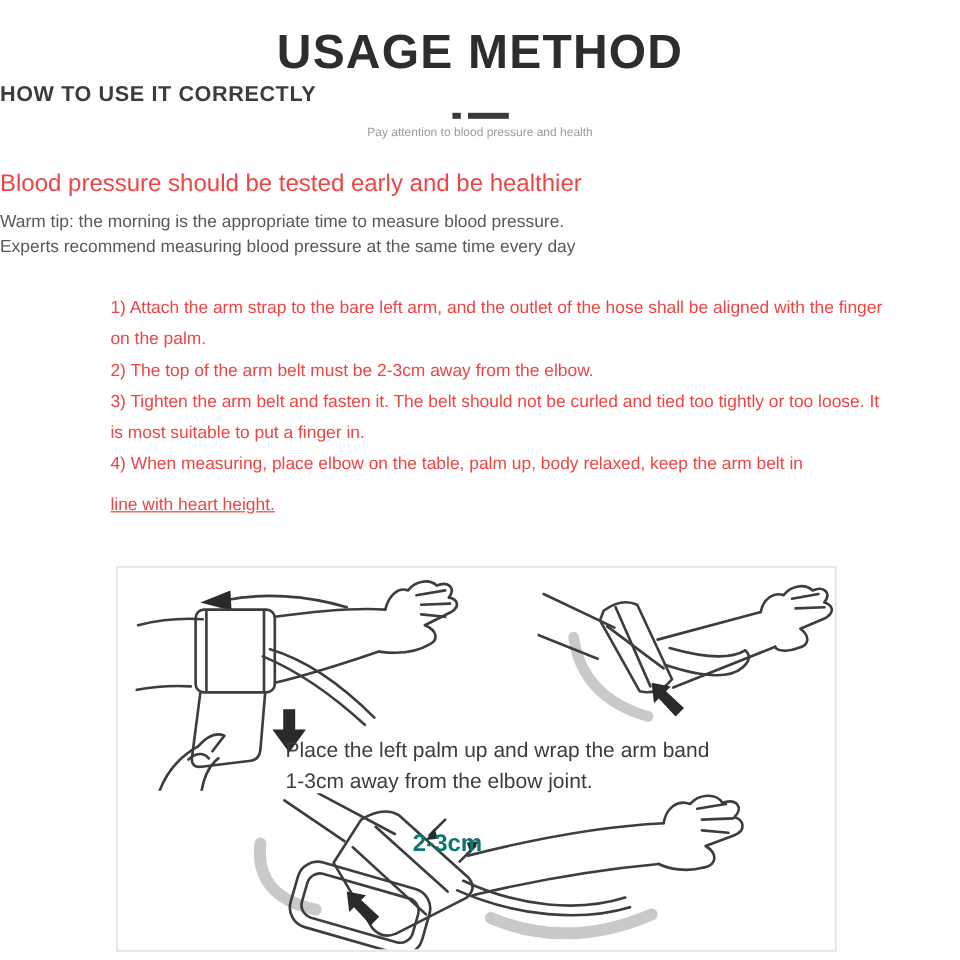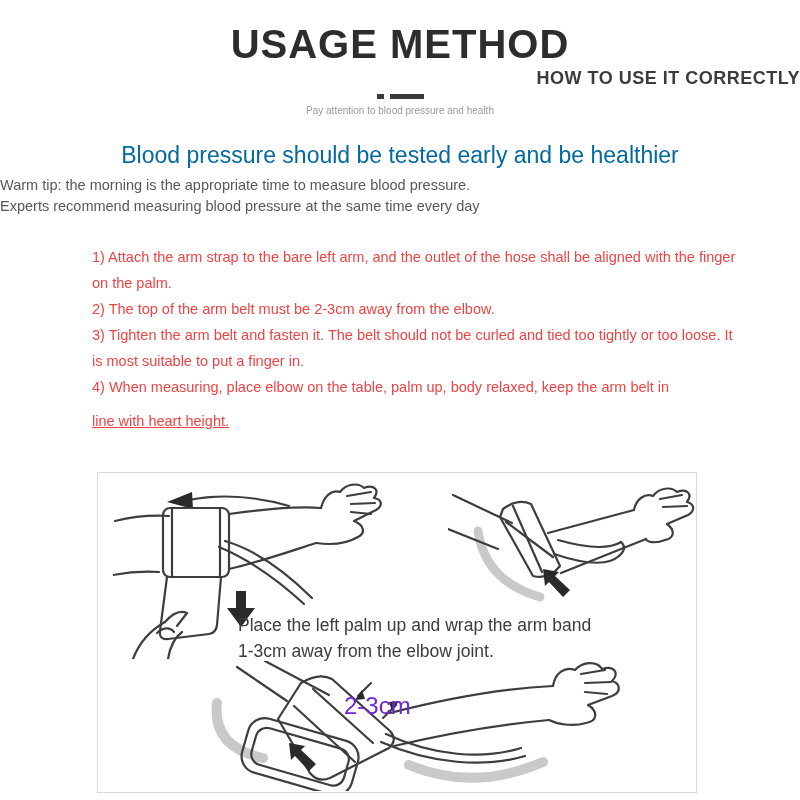--- a/index.html
+++ b/index.html
@@ -1,48 +1,48 @@
 <!DOCTYPE html>
 <html><head>
 <meta charset="utf-8">
 <style>
   html,body{margin:0;padding:0;background:#ffffff;}
   .page{position:relative;width:800px;height:800px;background:#ffffff;overflow:hidden;
         font-family:"Liberation Sans",sans-serif;color:#4a4a4a;}
 
   .title{position:absolute;top:22px;left:0;width:100%;margin:0;text-align:center;
          font-size:40px;font-weight:bold;letter-spacing:1px;color:#2d2d2d;}
-  .subtitle{position:absolute;top:68px;left:0;width:100%;text-align:right;
+  .subtitle{position:absolute;top:68px;left:0;width:100%;text-align:left;
             font-size:18px;font-weight:bold;letter-spacing:.5px;color:#3c3c3c;}
   .divider{position:absolute;top:94px;left:0;width:100%;display:flex;
            justify-content:center;align-items:center;gap:6px;}
   .divider .dot{width:7px;height:5px;background:#3a3a3a;display:inline-block;}
   .divider .dash{width:34px;height:5px;background:#3a3a3a;display:inline-block;}
   .tagline{position:absolute;top:105px;left:0;width:100%;text-align:center;
            font-size:10px;color:#9b9b9b;}
 
-  .intro-heading{position:absolute;top:142px;left:0;width:100%;text-align:center;
-                 font-size:23px;color:#0369a1;}
+  .intro-heading{position:absolute;top:142px;left:0;width:100%;
+                 font-size:20px;color:#ef4444;}
   .tips{position:absolute;top:175px;left:0;width:100%;
         font-size:14.5px;line-height:21px;color:#585858;}
   .tips p{margin:0;}
 
   .instructions{position:absolute;top:244px;left:92px;width:646px;
                 font-size:14.5px;line-height:26px;color:#ef4444;}
   .instructions p{margin:0;}
   .instructions p.cont{margin-top:8px;text-decoration:underline;}
 
   .diagram-box{position:absolute;left:97px;top:472px;width:600px;height:321px;
                border:1px solid #d9d9d9;box-sizing:border-box;}
   .illust{position:absolute;}
   .illust1{left:15px;top:8px;}
   .illust2{left:350px;top:12px;}
   .illust3{left:55px;top:188px;}
   .caption{position:absolute;left:108px;top:139px;font-size:17.5px;line-height:26px;color:#3c3c3c;margin-left:32px;}
-  .measure{position:absolute;left:246px;top:219px;font-size:24px;font-weight:normal;color:#6d28d9;}
+  .measure{position:absolute;left:246px;top:219px;font-size:20px;font-weight:bold;color:#0f766e;}
 
   .line{stroke:#3d3d3d;stroke-width:2.2;fill:none;stroke-linecap:round;stroke-linejoin:round;}
   .fillarrow{fill:#2a2a2a;stroke:none;}
   .swoosh{stroke:#c9c9c9;stroke-width:10;fill:none;stroke-linecap:round;}
 </style>
 </head>
 <body>
 
 <div class="page">
 

